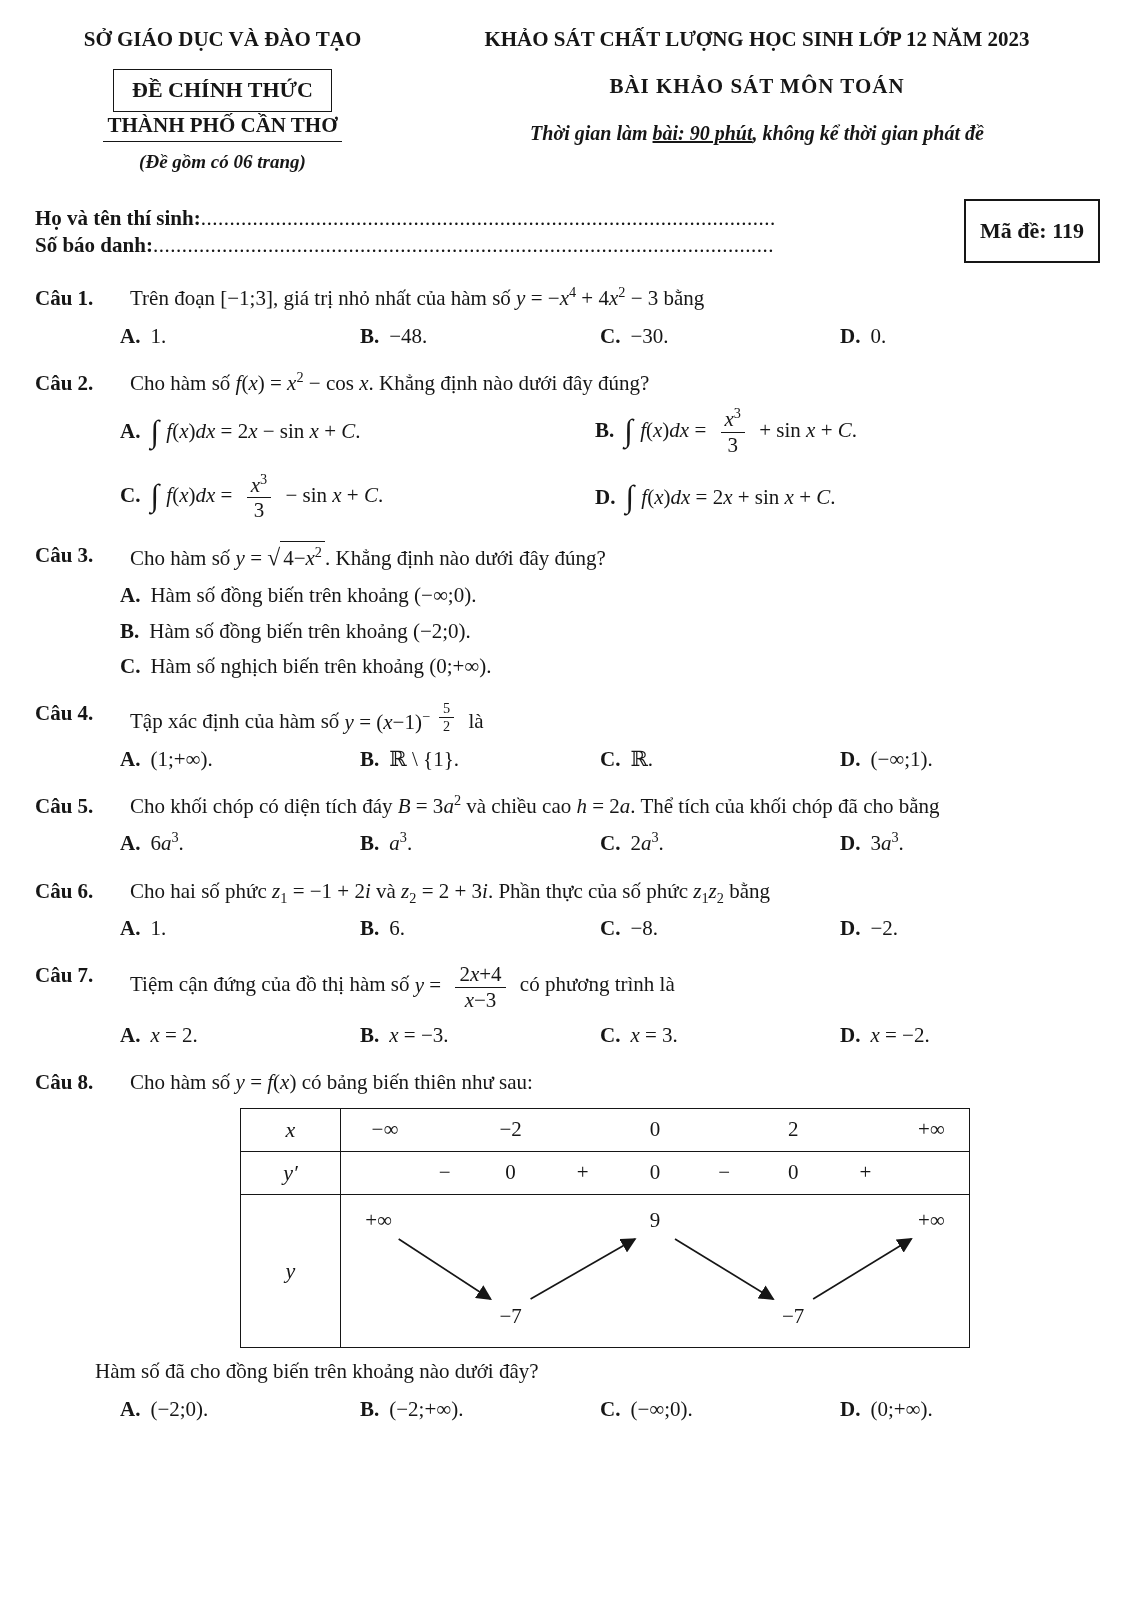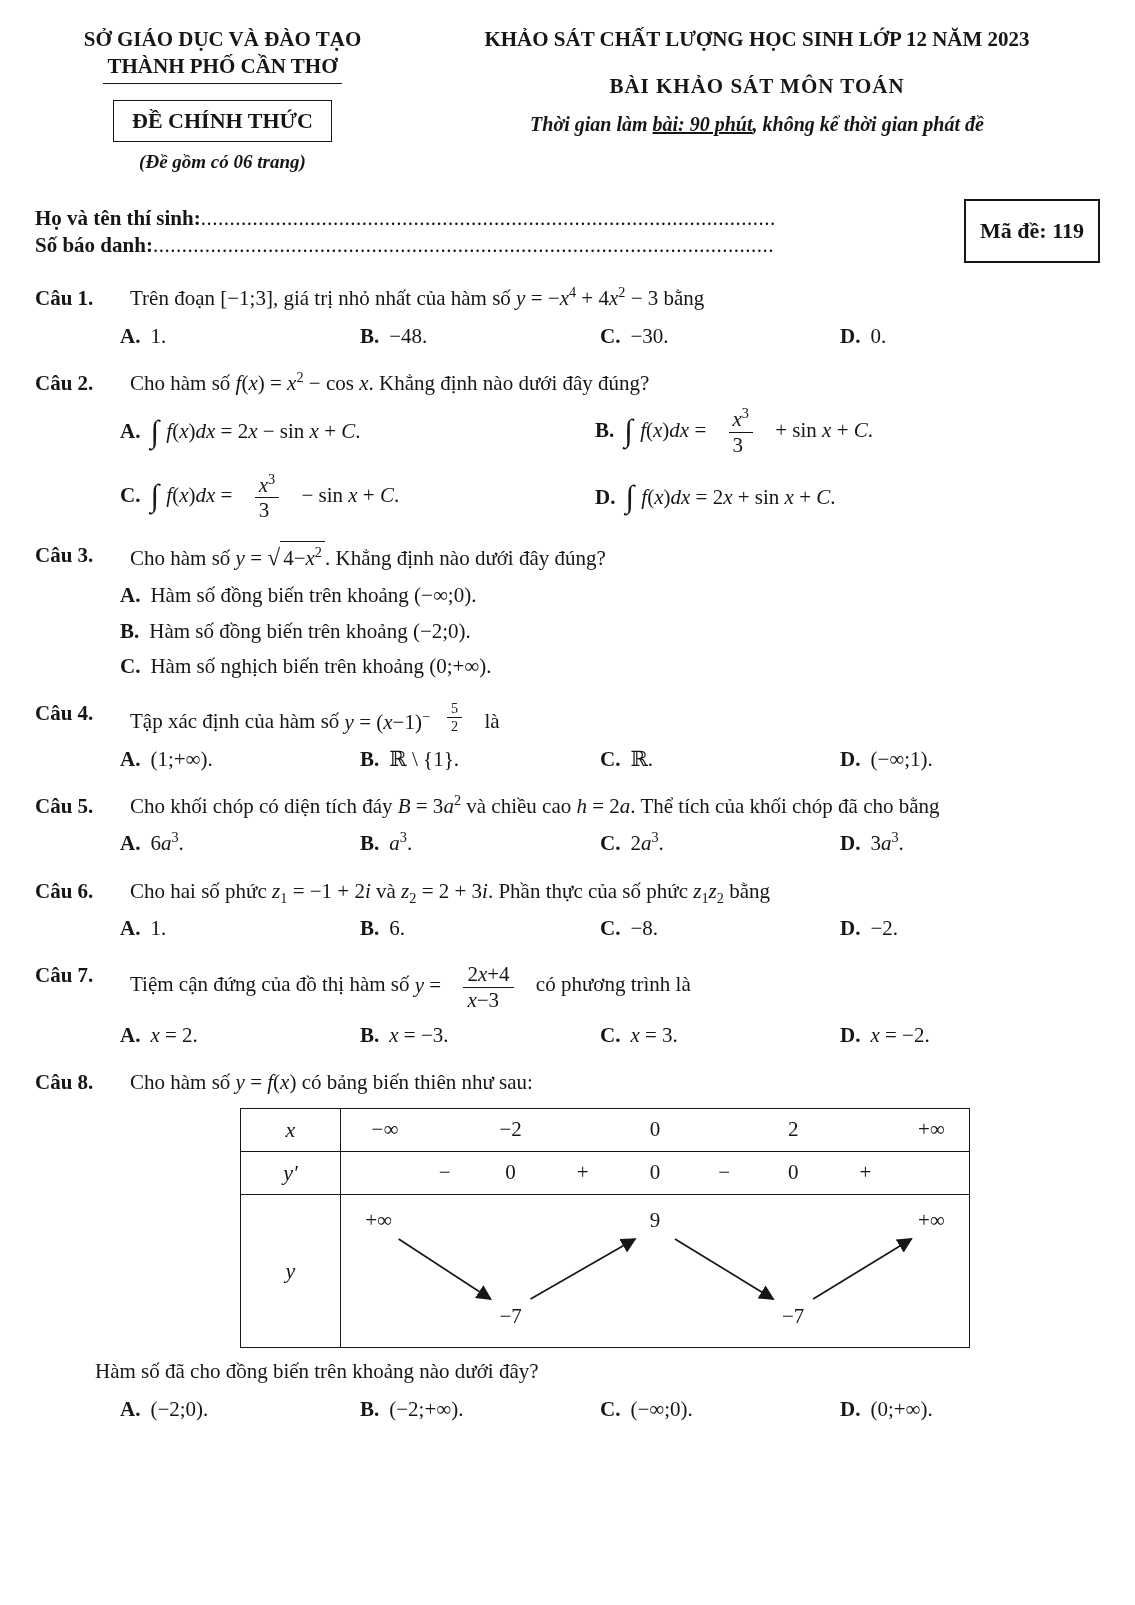--- a/index.html
+++ b/index.html
@@ -10,21 +10,21 @@
   
   .header{display:flex}
   .h-left{width:375px;flex-shrink:0;text-align:center}
   .h-right{flex:1;text-align:center;padding-left:4px}
   .dept1{font-weight:bold;font-size:21px}
   .dept2{font-weight:bold;font-size:21px;display:inline-block;border-bottom:1.8px solid #161616;padding:0 4px 2px 4px}
   .official-box{display:inline-block;border:1.8px solid #161616;padding:6px 18px;font-weight:bold;font-size:22px;margin-top:16px}
   .pages-note{font-style:italic;font-weight:bold;font-size:19px;margin-top:8px}
   .title1{font-weight:bold;font-size:21px}
   .title2{font-weight:bold;font-size:21px;margin-top:20px;letter-spacing:1px}
-  .time-note{font-style:italic;font-weight:bold;font-size:20px;margin-top:10px}
+  .time-note{font-style:italic;font-weight:bold;font-size:20px;margin-top:19px}
   .time-note .u{text-decoration:underline}
 
   
   .candidate{margin-top:30px;position:relative}
   .cl{font-size:21px;white-space:nowrap;overflow:hidden;width:740px}
   .cl b{font-weight:bold}
   .dots{font-weight:normal;letter-spacing:.5px}
   .code-box{position:absolute;right:0;top:-6px;border:2px solid #161616;padding:16px 14px;font-weight:bold;font-size:22px}
 
   
@@ -38,21 +38,21 @@
   .g4{display:grid;grid-template-columns:240px 240px 240px 1fr;align-items:center}
   .g2{display:grid;grid-template-columns:475px 1fr;row-gap:16px;align-items:center}
   .colv .opt{margin-top:8px}
   .colv .opt:first-child{margin-top:0}
   .okey{font-weight:bold;margin-right:10px}
 
   
   .m i{font-style:italic}
   sup{font-size:.68em;vertical-align:super;line-height:0}
   sub{font-size:.68em;vertical-align:sub;line-height:0}
-  .fr{display:inline-flex;flex-direction:column;vertical-align:middle;line-height:1.15;margin:0 17px}
+  .fr{display:inline-flex;flex-direction:column;text-align:center;vertical-align:middle;line-height:1.15;margin:0 9px}
   .fn{border-bottom:1.4px solid #161616;padding:0 4px}
   .fd{padding:0 4px}
   sup .fr .fn{border-bottom-width:1px}
   .ig{font-size:1.5em;vertical-align:-.12em;margin-right:2px;line-height:0}
   .sq{white-space:nowrap}
   .sqr{font-size:1.12em}
   .sqi{border-top:1.5px solid #161616;padding:4px 3px}
 
   
   .bbt{border:1.8px solid #161616;width:730px;margin:12px 0 10px 205px}
@@ -69,22 +69,22 @@
   .bbv svg{position:absolute;left:0;top:0}
 </style>
 </head>
 <body>
 
 <div class="page">
 
   <div class="header">
     <div class="h-left">
       <div class="dept1">SỞ GIÁO DỤC VÀ ĐÀO TẠO</div>
+      <div><span class="official-box">ĐỀ CHÍNH THỨC</span></div>
       <div><span class="dept2">THÀNH PHỐ CẦN THƠ</span></div>
-      <div><span class="official-box">ĐỀ CHÍNH THỨC</span></div>
       <div class="pages-note">(Đề gồm có 06 trang)</div>
     </div>
     <div class="h-right">
       <div class="title1">KHẢO SÁT CHẤT LƯỢNG HỌC SINH LỚP 12 NĂM 2023</div>
       <div class="title2">BÀI KHẢO SÁT MÔN TOÁN</div>
       <div class="time-note"><span>Thời gian làm </span><span class="u">bài: 90 phút</span><span>, không kể thời gian phát đề</span></div>
     </div>
   </div>
 
   <div class="candidate">

